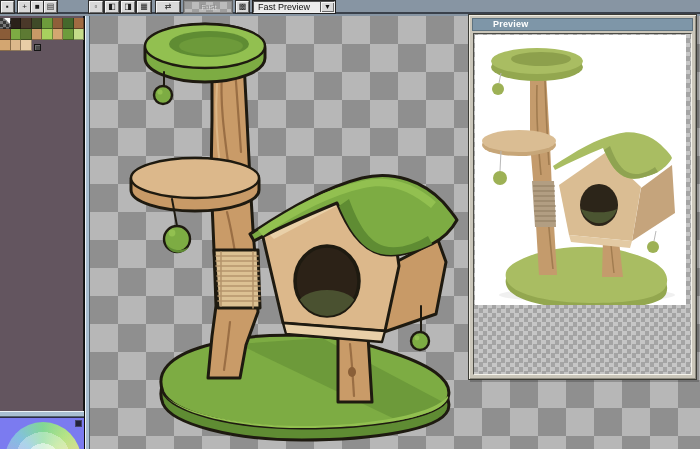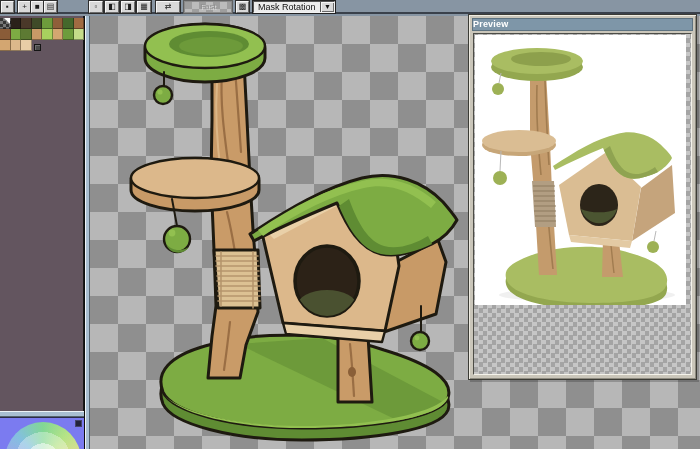--- a/index.html
+++ b/index.html
@@ -131,21 +131,21 @@
   
   .preview {
     position:absolute; left:468px; top:14px; width:229px; height:366px;
     background:var(--win-face); border:1px solid #3c3c36;
     box-shadow:inset 1px 1px 0 #efece2, inset -1px -1px 0 #8d8a7f, 2px 2px 0 rgba(0,0,0,.2);
     z-index:10;
   }
   .preview-title {
     position:absolute; left:3px; top:3px; right:3px; height:13px;
     background:var(--title-bar); border:1px solid #5d7280;
-    color:#fff; font-size:9px; font-weight:bold; line-height:11px; padding-left:0;
+    color:#fff; font-size:9px; font-weight:bold; line-height:11px; padding-left:20px;
     letter-spacing:.2px;
   }
   .preview-body {
     position:absolute; left:4px; top:18px; right:4px; bottom:4px;
     border:1px solid #4c4c46; border-right-color:#f4f2ea; border-bottom-color:#f4f2ea;
     background:repeating-conic-gradient(var(--mini-light) 0% 25%, var(--mini-dark) 0% 50%);
     background-size:9px 9px; overflow:hidden;
   }
   .preview-photo {
     position:absolute; left:1px; top:1px; width:211px; height:270px; background:#fff;
@@ -164,21 +164,21 @@
     <div class="tbtn" style="left:44px;width:13px"><span>▤</span></div>
 
     <div class="tbtn" style="left:89px;width:14px"><span>▫</span></div>
     <div class="tbtn" style="left:105px;width:14px"><span>◧</span></div>
     <div class="tbtn" style="left:121px;width:14px"><span>◨</span></div>
     <div class="tbtn" style="left:137px;width:14px"><span>▦</span></div>
     <div class="tbtn" style="left:156px;width:24px"><span>⇄</span></div>
     <div class="tbtn-mask" style="left:184px;width:48px"><span>Fast</span></div>
     <div class="tbtn" style="left:236px;width:13px"><span>▩</span></div>
     <div class="combo" style="left:253px;width:82px">
-      <span>Mask Rotation</span>
+      <span>Fast Preview</span>
       <span class="combo-arrow">▼</span>
     </div>
   </div>
 
   <div class="left-panel">
     <div class="palette-grid">
         <div class="swatch transparent"></div>
         <div class="swatch" style="background: rgb(42, 33, 26);"></div>
         <div class="swatch" style="background: rgb(74, 56, 41);"></div>
         <div class="swatch" style="background: rgb(63, 74, 40);"></div>

